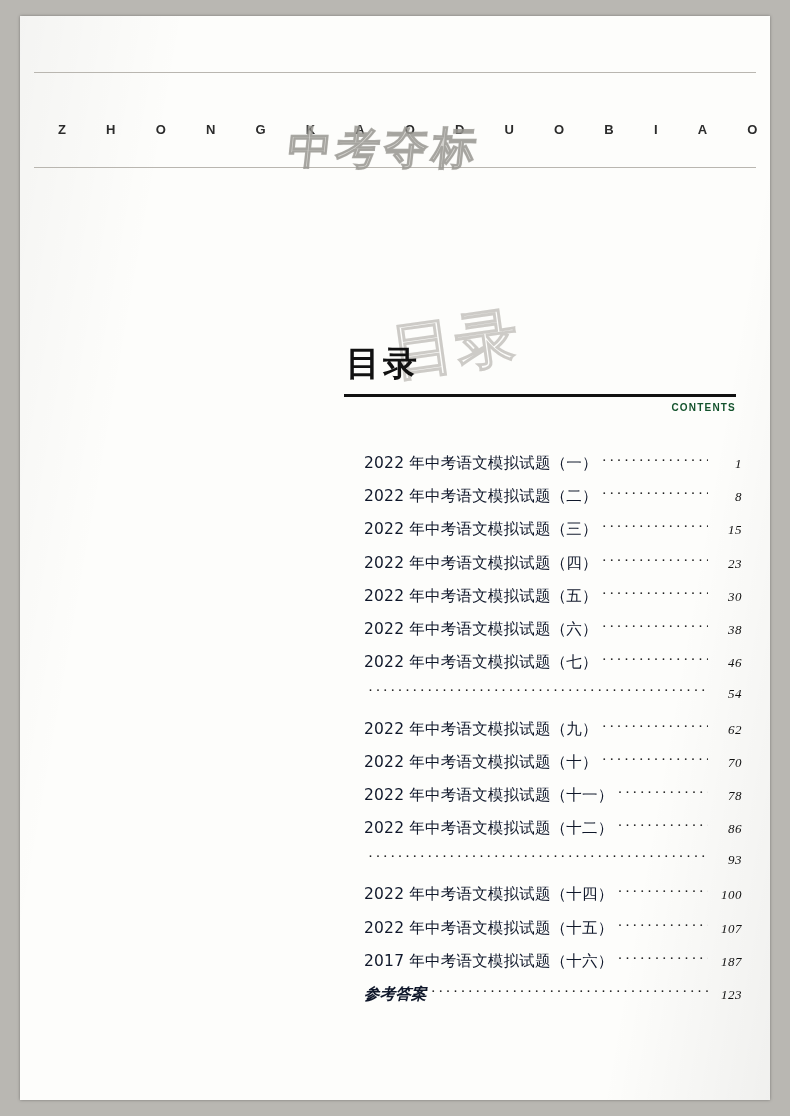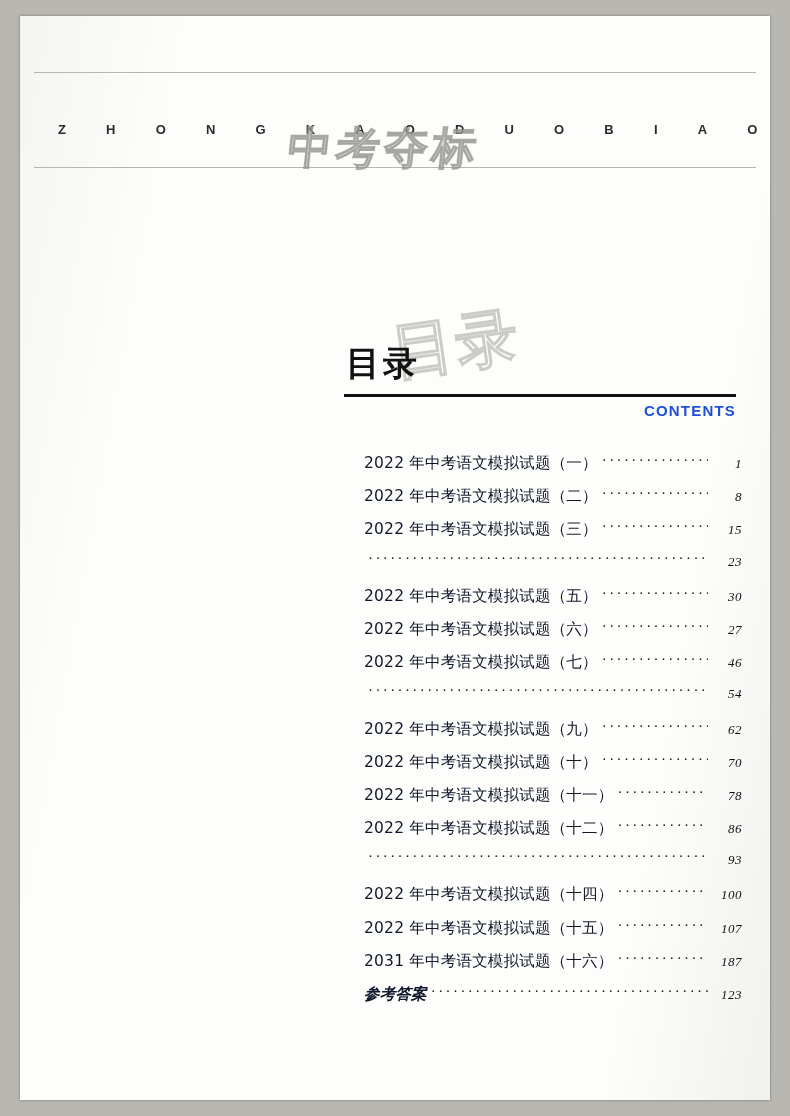--- a/index.html
+++ b/index.html
@@ -118,23 +118,23 @@
     top: 48px;
     width: 392px;
     height: 3px;
     background: #111;
   }
   .contents-word {
     position: absolute;
     right: 0;
     top: 56px;
     font-family: "Liberation Sans", sans-serif;
-    font-size: 15px;
+    font-size: 10px;
     letter-spacing: 1.2px;
-    color: #1d4ed8;
+    color: #14532d;
     font-weight: 600;
   }
   
   .toc-list {
     position: absolute;
     left: 344px;
     top: 437px;
     width: 378px;
   }
   .toc-row {
@@ -222,32 +222,33 @@
         <span class="toc-label">2022 年中考语文模拟试题（二）</span>
         <span class="toc-dots">································································································</span>
         <span class="toc-page">8</span>
       </div>
       <div class="toc-row">
         <span class="toc-label">2022 年中考语文模拟试题（三）</span>
         <span class="toc-dots">································································································</span>
         <span class="toc-page">15</span>
       </div>
       <div class="toc-row">
+        <span class="toc-label">2022 年中考语文模拟试题（四）</span>
         <span class="toc-dots">································································································</span>
         <span class="toc-page">23</span>
       </div>
       <div class="toc-row">
         <span class="toc-label">2022 年中考语文模拟试题（五）</span>
         <span class="toc-dots">································································································</span>
         <span class="toc-page">30</span>
       </div>
       <div class="toc-row">
         <span class="toc-label">2022 年中考语文模拟试题（六）</span>
         <span class="toc-dots">································································································</span>
-        <span class="toc-page">27</span>
+        <span class="toc-page">38</span>
       </div>
       <div class="toc-row">
         <span class="toc-label">2022 年中考语文模拟试题（七）</span>
         <span class="toc-dots">································································································</span>
         <span class="toc-page">46</span>
       </div>
       <div class="toc-row">
         <span class="toc-dots">································································································</span>
         <span class="toc-page">54</span>
       </div>
@@ -279,21 +280,21 @@
         <span class="toc-label">2022 年中考语文模拟试题（十四）</span>
         <span class="toc-dots">································································································</span>
         <span class="toc-page">100</span>
       </div>
       <div class="toc-row">
         <span class="toc-label">2022 年中考语文模拟试题（十五）</span>
         <span class="toc-dots">································································································</span>
         <span class="toc-page">107</span>
       </div>
       <div class="toc-row">
-        <span class="toc-label">2031 年中考语文模拟试题（十六）</span>
+        <span class="toc-label">2017 年中考语文模拟试题（十六）</span>
         <span class="toc-dots">································································································</span>
         <span class="toc-page">187</span>
       </div>
       <div class="toc-row answers">
         <span class="toc-label">参考答案</span>
         <span class="toc-dots">································································································</span>
         <span class="toc-page">123</span>
       </div>
     </div>
 

